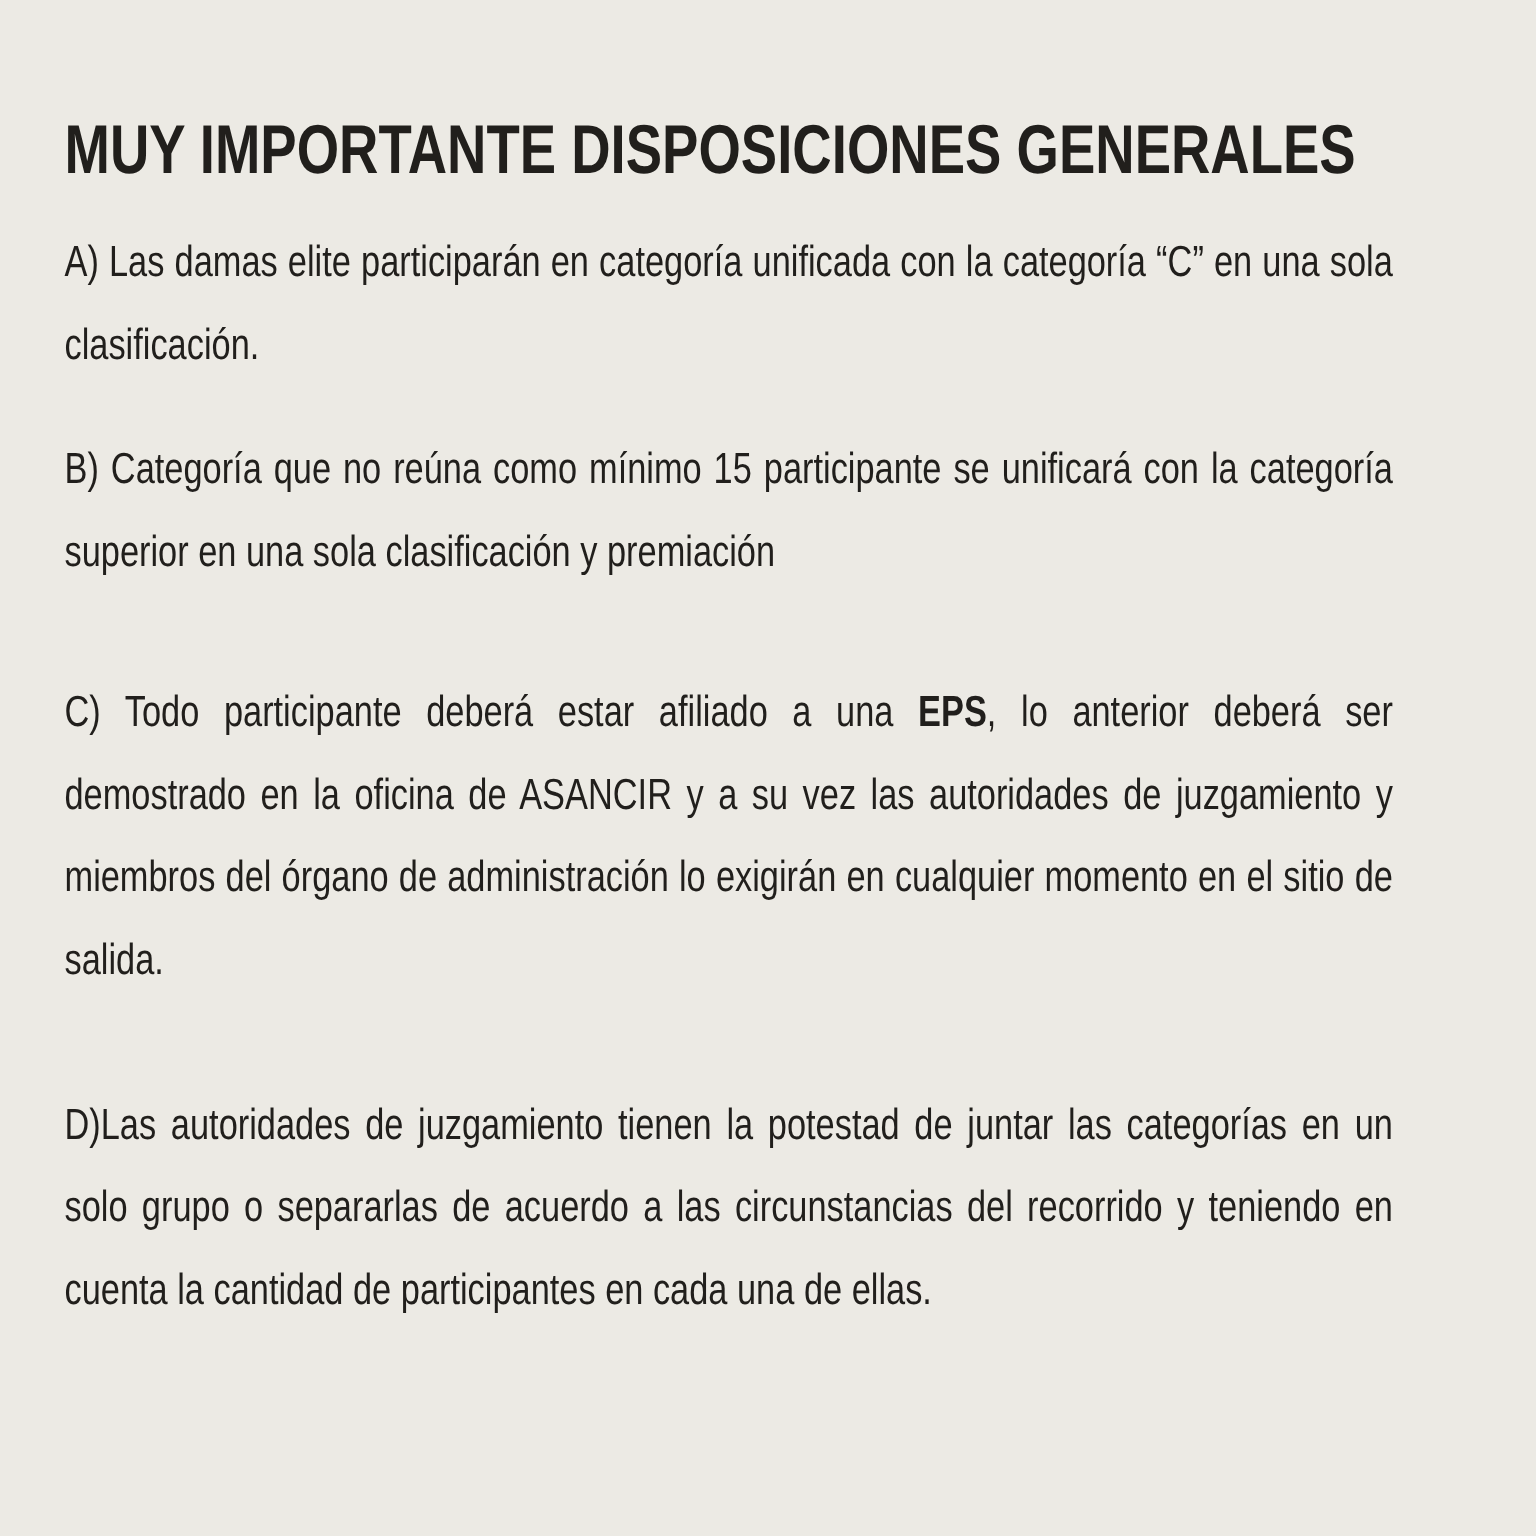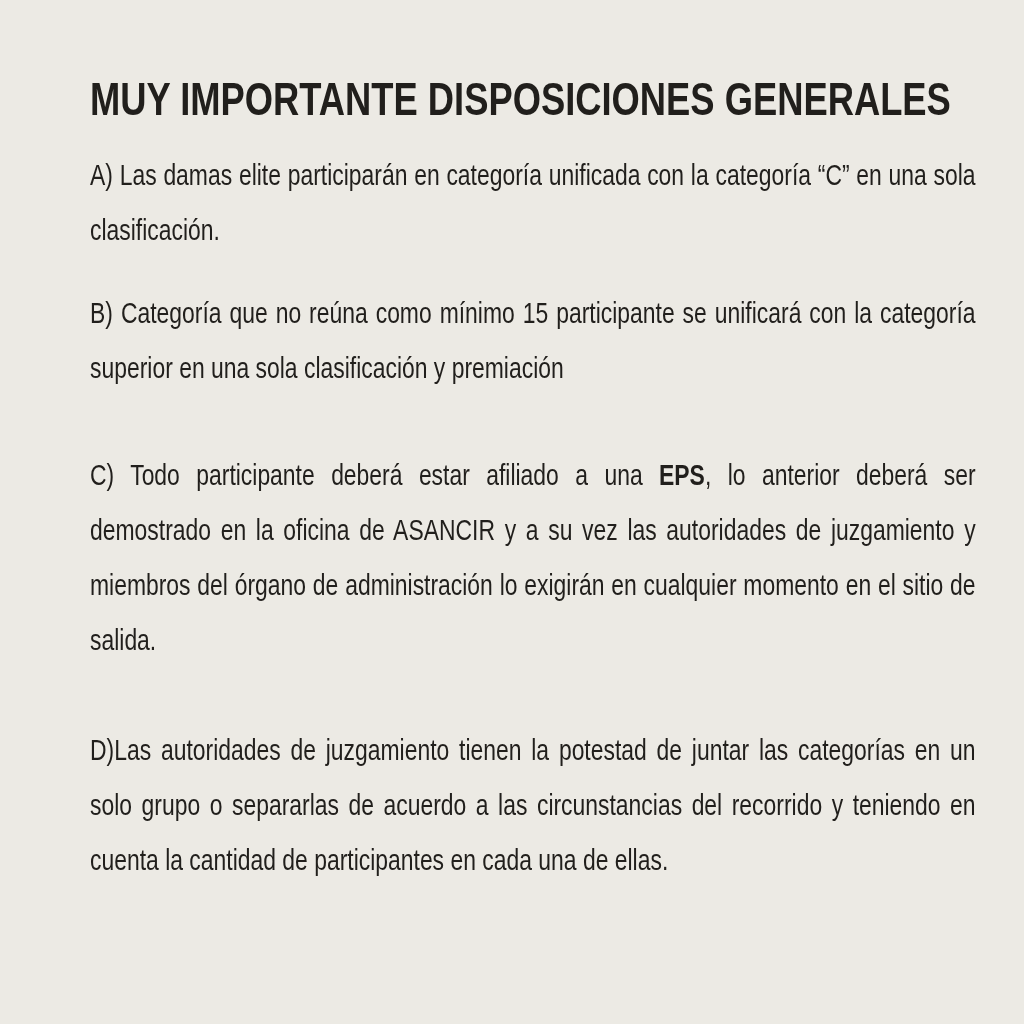--- a/index.html
+++ b/index.html
@@ -7,21 +7,21 @@
   body {
     width: 1024px;
     height: 1024px;
     background: #ECEAE4;
     overflow: hidden;
     font-family: "Liberation Sans", sans-serif;
   }
   .doc {
     width: 1024px;
     height: 1024px;
-    padding: 70px 68px 0 90px;
+    padding: 70px 68px 0 43px;
     color: #211F1C;
   }
   
   .condense {
     transform: scaleX(0.79);
     transform-origin: 0 0;
     width: 1121px;
   }
   .title {
     margin: 0 0 20px 0;

